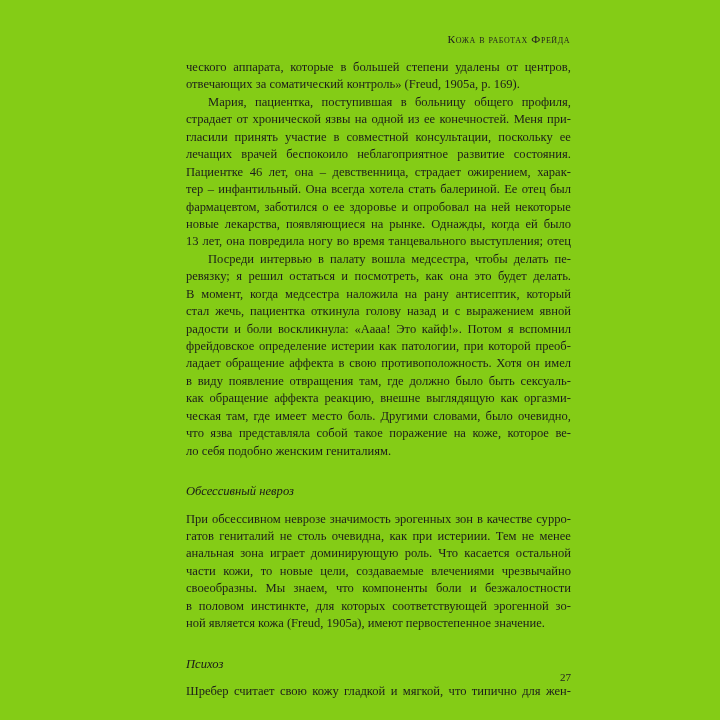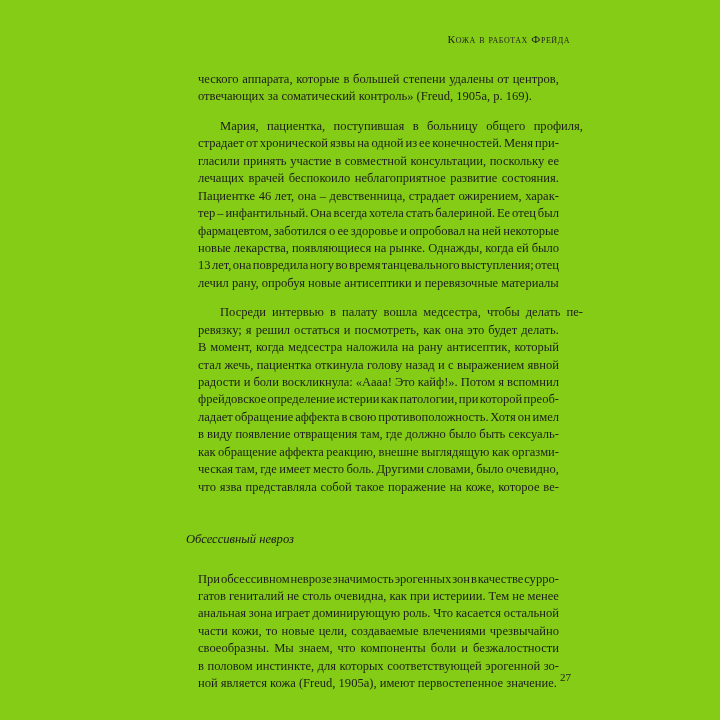--- a/index.html
+++ b/index.html
@@ -38,21 +38,21 @@
 
   
   #textblock {
     position: absolute;
     left: 186px;
     top: 59px;
     width: 385px;
   }
 
   .para {
-    margin: 12px;
+    margin: 0;
   }
 
   
   .line {
     display: flex;
     font-size: 12.55px;
     line-height: 17.45px;
     height: 17.45px;
     color: #1d1d1b;
     white-space: pre;
@@ -117,34 +117,34 @@
       <div class="para">
         <div class="line just indent"><span class="w">Мария,</span><span class="w">пациентка,</span><span class="w">поступившая</span><span class="w">в</span><span class="w">больницу</span><span class="w">общего</span><span class="w">профиля,</span></div>
         <div class="line just"><span class="w">страдает</span><span class="w">от</span><span class="w">хронической</span><span class="w">язвы</span><span class="w">на</span><span class="w">одной</span><span class="w">из</span><span class="w">ее</span><span class="w">конечностей.</span><span class="w">Меня</span><span class="w">при-</span></div>
         <div class="line just"><span class="w">гласили</span><span class="w">принять</span><span class="w">участие</span><span class="w">в</span><span class="w">совместной</span><span class="w">консультации,</span><span class="w">поскольку</span><span class="w">ее</span></div>
         <div class="line just"><span class="w">лечащих</span><span class="w">врачей</span><span class="w">беспокоило</span><span class="w">неблагоприятное</span><span class="w">развитие</span><span class="w">состояния.</span></div>
         <div class="line just"><span class="w">Пациентке</span><span class="w">46</span><span class="w">лет,</span><span class="w">она</span><span class="w">–</span><span class="w">девственница,</span><span class="w">страдает</span><span class="w">ожирением,</span><span class="w">харак-</span></div>
         <div class="line just"><span class="w">тер</span><span class="w">–</span><span class="w">инфантильный.</span><span class="w">Она</span><span class="w">всегда</span><span class="w">хотела</span><span class="w">стать</span><span class="w">балериной.</span><span class="w">Ее</span><span class="w">отец</span><span class="w">был</span></div>
         <div class="line just"><span class="w">фармацевтом,</span><span class="w">заботился</span><span class="w">о</span><span class="w">ее</span><span class="w">здоровье</span><span class="w">и</span><span class="w">опробовал</span><span class="w">на</span><span class="w">ней</span><span class="w">некоторые</span></div>
         <div class="line just"><span class="w">новые</span><span class="w">лекарства,</span><span class="w">появляющиеся</span><span class="w">на</span><span class="w">рынке.</span><span class="w">Однажды,</span><span class="w">когда</span><span class="w">ей</span><span class="w">было</span></div>
         <div class="line just"><span class="w">13</span><span class="w">лет,</span><span class="w">она</span><span class="w">повредила</span><span class="w">ногу</span><span class="w">во</span><span class="w">время</span><span class="w">танцевального</span><span class="w">выступления;</span><span class="w">отец</span></div>
-        <div class="line last">лечил рану, опробуя новые антисептики и перевязочные материалы.</div>
       </div>
       <div class="para">
         <div class="line just indent"><span class="w">Посреди</span><span class="w">интервью</span><span class="w">в</span><span class="w">палату</span><span class="w">вошла</span><span class="w">медсестра,</span><span class="w">чтобы</span><span class="w">делать</span><span class="w">пе-</span></div>
         <div class="line just"><span class="w">ревязку;</span><span class="w">я</span><span class="w">решил</span><span class="w">остаться</span><span class="w">и</span><span class="w">посмотреть,</span><span class="w">как</span><span class="w">она</span><span class="w">это</span><span class="w">будет</span><span class="w">делать.</span></div>
         <div class="line just"><span class="w">В</span><span class="w">момент,</span><span class="w">когда</span><span class="w">медсестра</span><span class="w">наложила</span><span class="w">на</span><span class="w">рану</span><span class="w">антисептик,</span><span class="w">который</span></div>
         <div class="line just"><span class="w">стал</span><span class="w">жечь,</span><span class="w">пациентка</span><span class="w">откинула</span><span class="w">голову</span><span class="w">назад</span><span class="w">и</span><span class="w">с</span><span class="w">выражением</span><span class="w">явной</span></div>
         <div class="line just"><span class="w">радости</span><span class="w">и</span><span class="w">боли</span><span class="w">воскликнула:</span><span class="w">«Аааа!</span><span class="w">Это</span><span class="w">кайф!».</span><span class="w">Потом</span><span class="w">я</span><span class="w">вспомнил</span></div>
         <div class="line just"><span class="w">фрейдовское</span><span class="w">определение</span><span class="w">истерии</span><span class="w">как</span><span class="w">патологии,</span><span class="w">при</span><span class="w">которой</span><span class="w">преоб-</span></div>
         <div class="line just"><span class="w">ладает</span><span class="w">обращение</span><span class="w">аффекта</span><span class="w">в</span><span class="w">свою</span><span class="w">противоположность.</span><span class="w">Хотя</span><span class="w">он</span><span class="w">имел</span></div>
         <div class="line just"><span class="w">в</span><span class="w">виду</span><span class="w">появление</span><span class="w">отвращения</span><span class="w">там,</span><span class="w">где</span><span class="w">должно</span><span class="w">было</span><span class="w">быть</span><span class="w">сексуаль-</span></div>
         <div class="line just"><span class="w">как</span><span class="w">обращение</span><span class="w">аффекта</span><span class="w">реакцию,</span><span class="w">внешне</span><span class="w">выглядящую</span><span class="w">как</span><span class="w">оргазми-</span></div>
         <div class="line just"><span class="w">ческая</span><span class="w">там,</span><span class="w">где</span><span class="w">имеет</span><span class="w">место</span><span class="w">боль.</span><span class="w">Другими</span><span class="w">словами,</span><span class="w">было</span><span class="w">очевидно,</span></div>
         <div class="line just"><span class="w">что</span><span class="w">язва</span><span class="w">представляла</span><span class="w">собой</span><span class="w">такое</span><span class="w">поражение</span><span class="w">на</span><span class="w">коже,</span><span class="w">которое</span><span class="w">ве-</span></div>
+        <div class="line last">ло себя подобно женским гениталиям.</div>
       </div>
       <div class="gap-before-head"></div>
       <div class="subhead">Обсессивный невроз</div>
       <div class="gap-after-head"></div>
       <div class="para">
         <div class="line just"><span class="w">При</span><span class="w">обсессивном</span><span class="w">неврозе</span><span class="w">значимость</span><span class="w">эрогенных</span><span class="w">зон</span><span class="w">в</span><span class="w">качестве</span><span class="w">сурро-</span></div>
         <div class="line just"><span class="w">гатов</span><span class="w">гениталий</span><span class="w">не</span><span class="w">столь</span><span class="w">очевидна,</span><span class="w">как</span><span class="w">при</span><span class="w">истериии.</span><span class="w">Тем</span><span class="w">не</span><span class="w">менее</span></div>
         <div class="line just"><span class="w">анальная</span><span class="w">зона</span><span class="w">играет</span><span class="w">доминирующую</span><span class="w">роль.</span><span class="w">Что</span><span class="w">касается</span><span class="w">остальной</span></div>
         <div class="line just"><span class="w">части</span><span class="w">кожи,</span><span class="w">то</span><span class="w">новые</span><span class="w">цели,</span><span class="w">создаваемые</span><span class="w">влечениями</span><span class="w">чрезвычайно</span></div>
         <div class="line just"><span class="w">своеобразны.</span><span class="w">Мы</span><span class="w">знаем,</span><span class="w">что</span><span class="w">компоненты</span><span class="w">боли</span><span class="w">и</span><span class="w">безжалостности</span></div>

